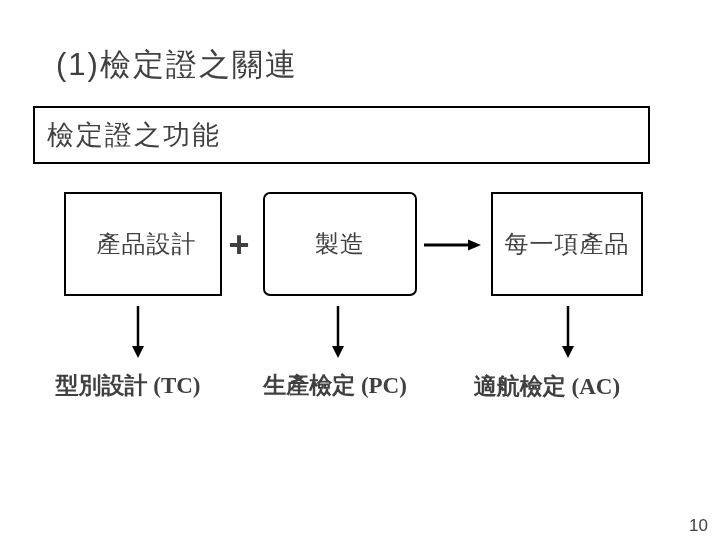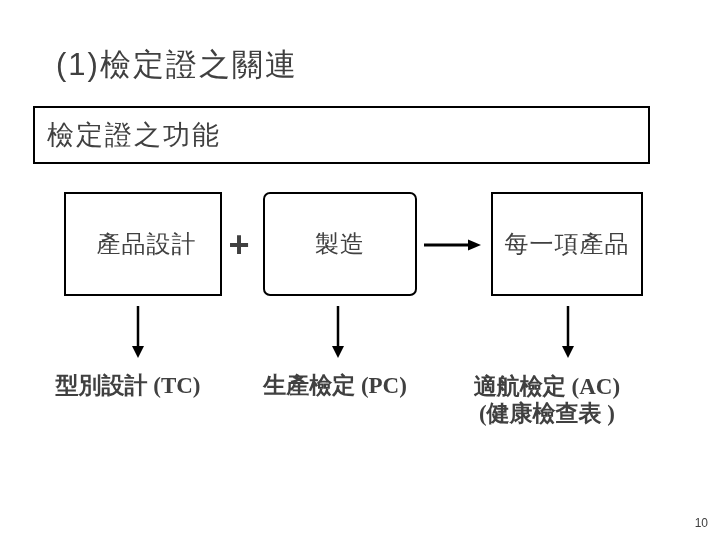--- a/index.html
+++ b/index.html
@@ -73,21 +73,21 @@
     line-height: 27px;
     white-space: nowrap;
   }
   .cert-tc { left: 36px;  top: 372px; width: 184px; }
   .cert-pc { left: 243px; top: 372px; width: 184px; }
   .cert-ac { left: 450px; top: 359px; width: 194px; white-space: normal; margin-top: 14px; }
   .page-number {
     position: absolute;
     right: 12px;
     top: 516px;
-    font-size: 12px;
+    font-size: 17px;
   }
 </style>
 </head>
 <body>
 
 <div class="slide">
 
   <div class="slide-title">(1)檢定證之關連</div>
 
   <div class="function-header-box">
@@ -133,18 +133,17 @@
       <polygon points="2,40 14,40 8,52" fill="#000000"></polygon>
     </svg>
   </span>
 
   <div class="certificate-label cert-tc">型別設計 (TC)</div>
 
   <div class="certificate-label cert-pc">生產檢定 (PC)</div>
 
   <div class="certificate-label cert-ac">
     <div>適航檢定 (AC)</div>
-    <div>(健康檢查表 )</div>
   </div>
 
   <div class="page-number">10</div>
 
 </div>
 
 </body></html>

